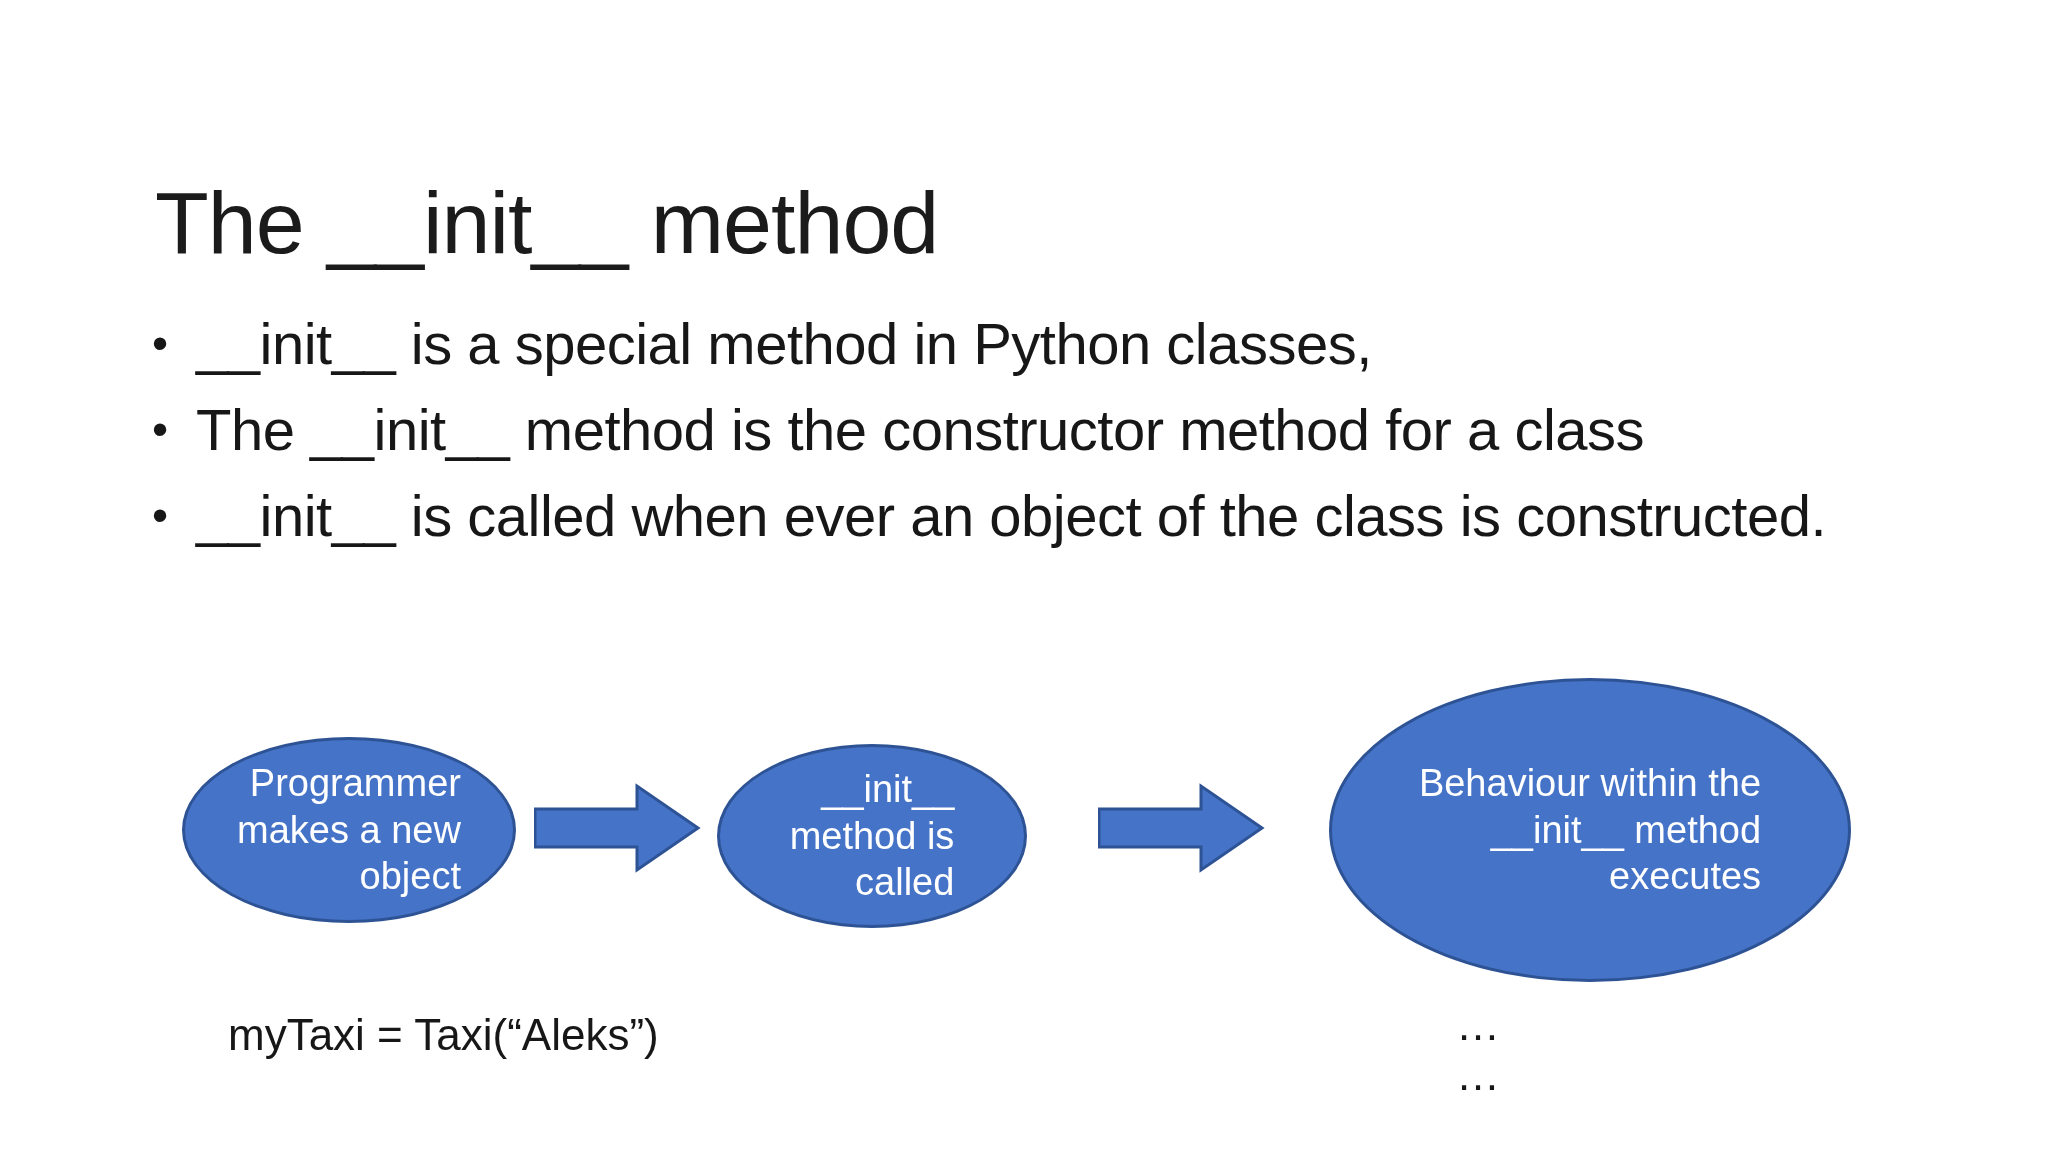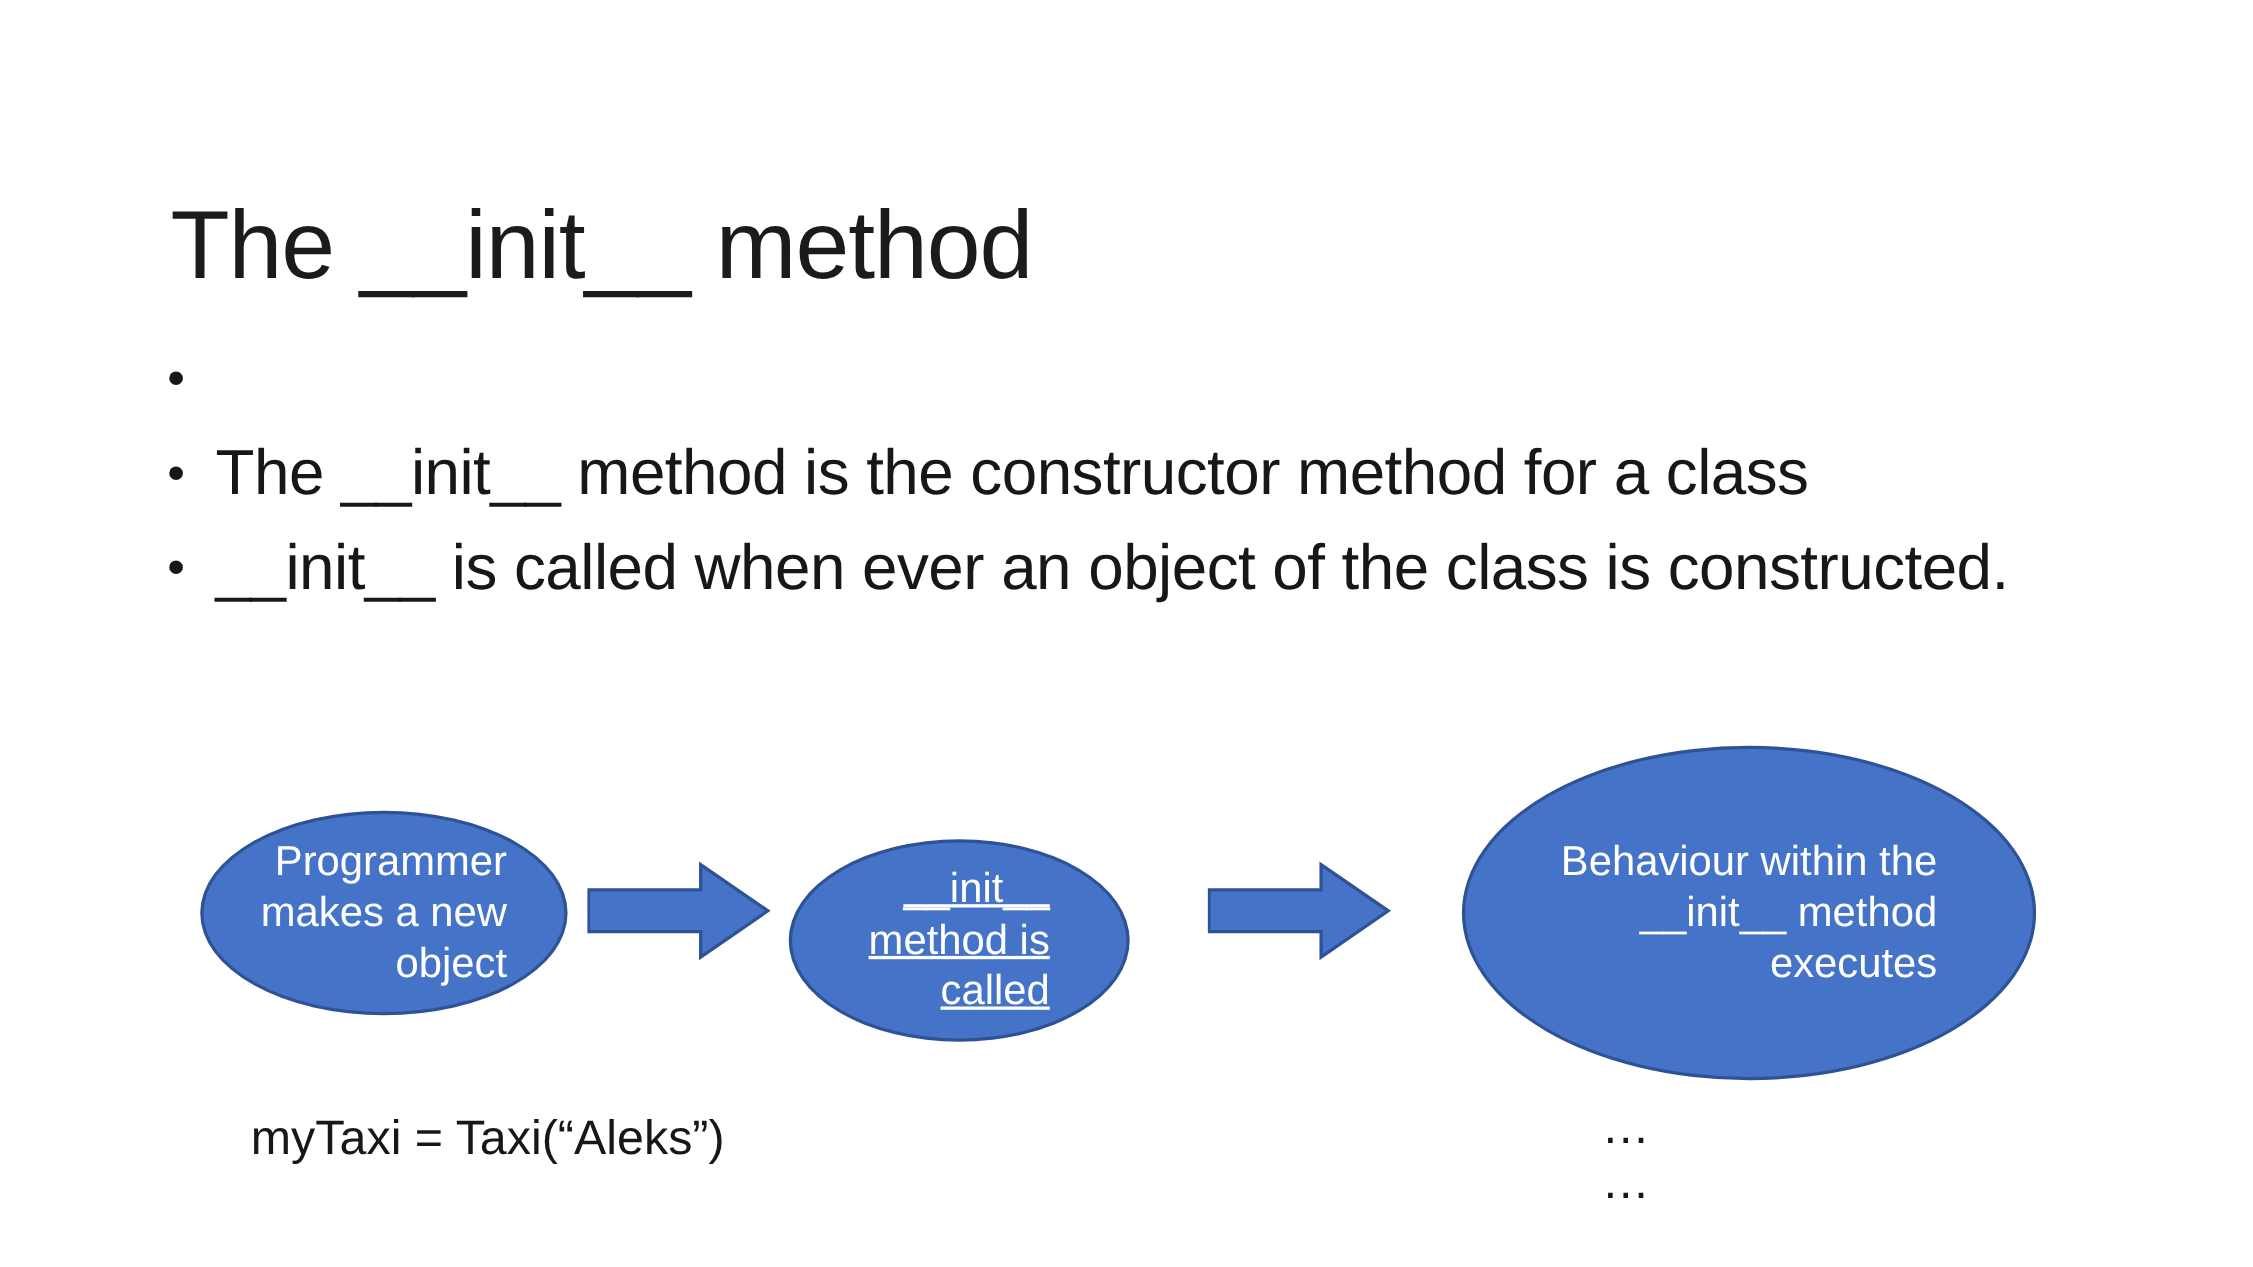--- a/index.html
+++ b/index.html
@@ -62,21 +62,21 @@
     color: #ffffff;
     display: flex;
     align-items: center;
     justify-content: center;
     text-align: right;
     white-space: pre-line;
     font-size: 38px;
     line-height: 1.22;
   }
   .node-1 { left: 182px;  top: 737px; width: 334px; height: 186px; }
-  .node-2 { left: 717px;  top: 763px; width: 310px; height: 184px; text-decoration: underline; }
+  .node-2 { left: 717px;  top: 744px; width: 310px; height: 184px; }
   .node-3 { left: 1329px; top: 678px; width: 522px; height: 304px; }
   .arrow {
     position: absolute;
     width: 168px;
     height: 92px;
   }
   .arrow polygon {
     stroke: #2e5395;
     stroke-width: 3;
     stroke-linejoin: miter;
@@ -105,20 +105,21 @@
 </head>
 <body>
 
 <div class="slide">
 
   <h1 class="slide-title">The __init__ method</h1>
 
   <ul class="bullet-list">
     <li class="bullet-item">
       <span class="bullet-marker">•</span>
+      <span>__init__ is a special method in Python classes,</span>
     </li>
     <li class="bullet-item">
       <span class="bullet-marker">•</span>
       <span>The __init__ method is the constructor method for a class</span>
     </li>
     <li class="bullet-item">
       <span class="bullet-marker">•</span>
       <span>__init__ is called when ever an object of the class is constructed.</span>
     </li>
   </ul>

